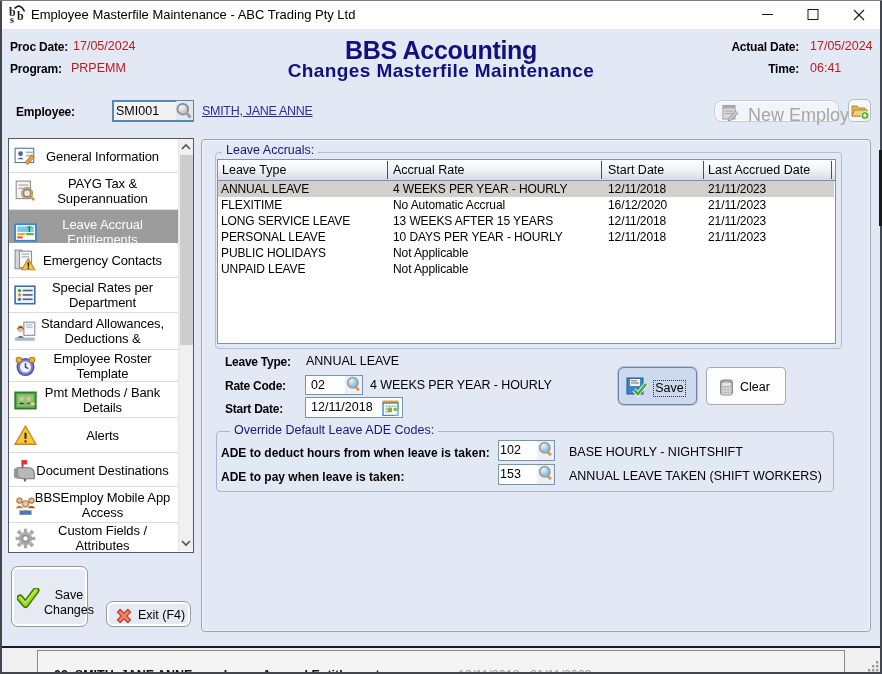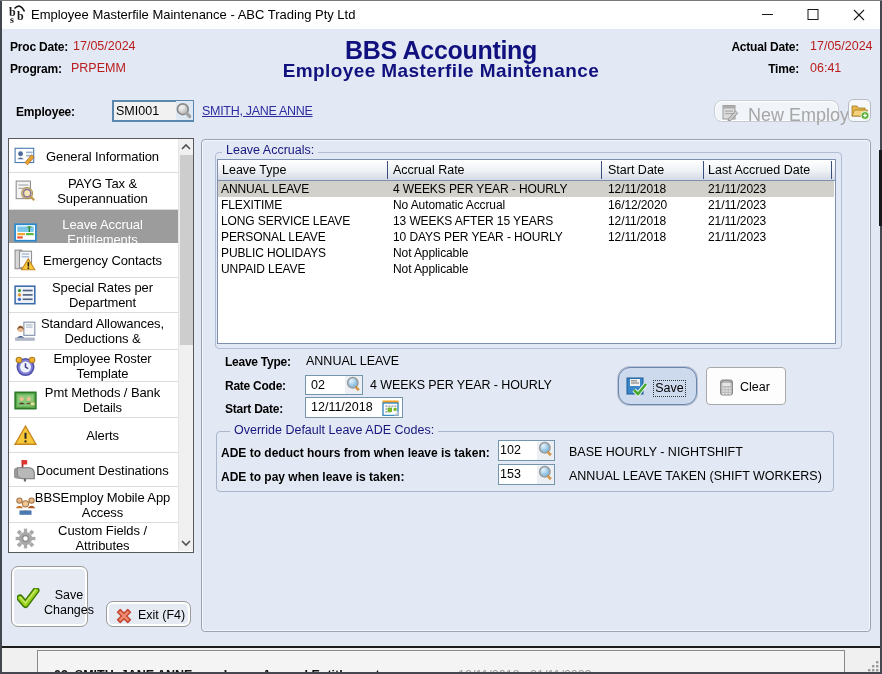--- a/index.html
+++ b/index.html
@@ -78,21 +78,21 @@
   <rect x="50" y="9.5" width="10" height="10" fill="none" stroke="#1a1a1a" stroke-width="1"></rect>
   <line x1="96" y1="10" x2="106" y2="20" stroke="#1a1a1a" stroke-width="1.1"></line>
   <line x1="106" y1="10" x2="96" y2="20" stroke="#1a1a1a" stroke-width="1.1"></line>
 </svg>
 
 <div class="abs hlabel" style="left:10px;top:40px">Proc Date:</div>
 <div class="abs hval" style="left:73px;top:39px">17/05/2024</div>
 <div class="abs hlabel" style="left:10px;top:62px">Program:</div>
 <div class="abs hval" style="left:71px;top:61px">PRPEMM</div>
 <div class="abs navy b" style="left:0;top:37px;width:882px;text-align:center;font-size:25px;line-height:26px;letter-spacing:-0.3px">BBS Accounting</div>
-<div class="abs navy b" style="left:0;top:61px;width:882px;text-align:center;font-size:19px;line-height:20px;letter-spacing:0.4px">Employee Masterfile Maintenance</div>
+<div class="abs navy b" style="left:0;top:61px;width:882px;text-align:center;font-size:19px;line-height:20px;letter-spacing:0.4px">Changes Masterfile Maintenance</div>
 <div class="abs hlabel" style="left:697px;top:40px;width:102px;text-align:right">Actual Date:</div>
 <div class="abs hval" style="left:810px;top:39px">17/05/2024</div>
 <div class="abs hlabel" style="left:697px;top:62px;width:102px;text-align:right">Time:</div>
 <div class="abs hval" style="left:810px;top:61px">06:41</div>
 
 <div class="abs hlabel" style="left:16px;top:105px">Employee:</div>
 <div class="abs" style="left:112px;top:100px;width:82px;height:22px;background:#f1f1f1;border:2px solid #5a87ad">
   <div style="position:absolute;right:-1px;top:-1px;width:17px;height:19px;background:#dde8f3"></div>
   <div style="position:absolute;left:2px;top:2px;font-size:12.5px">SMI001</div>
   <svg style="position:absolute;right:-1px;top:0px" width="18" height="18" viewBox="0 0 18 18">
@@ -374,21 +374,21 @@
           <rect x="12.4" y="8.2" width="2" height="1.7"></rect>
         <rect x="3.4" y="11" width="2" height="1.7"></rect>
           <rect x="6.4" y="11" width="2" height="1.7"></rect>
       </g>
       <rect x="5.6" y="7.6" width="4.4" height="4.4" fill="#76b82a"></rect>
       <rect x="11.6" y="7.9" width="3" height="3" fill="#76b82a"></rect>
       <path d="M12,15.5 L16.5,15.5 L16.5,11 Z" fill="#c9ccd1"></path>
     </svg>
   </div>
 
-  <div class="abs" style="left:416px;top:227px;width:79px;height:38px;background:#cdd9ec;border:1px solid #6a86ac;border-radius:12px;box-shadow:0 0 0 1px #b9c2d2">
+  <div class="abs" style="left:416px;top:227px;width:79px;height:38px;background:#cdd9ec;border:1px solid #6a86ac;border-radius:6px;box-shadow:0 0 0 1px #b9c2d2">
     <svg style="position:absolute;left:7px;top:9px" width="22" height="22" viewBox="0 0 22 22">
       <rect x="1" y="1" width="16" height="16" fill="#3a86c8" stroke="#1c5a94"></rect>
       <rect x="4" y="2" width="10" height="7" fill="#f0f0f0"></rect>
       <rect x="5" y="3.2" width="6" height="1.2" fill="#888"></rect>
       <rect x="5" y="5.4" width="8" height="1.2" fill="#888"></rect>
       <path d="M8,13 L12,17 L20,7" fill="none" stroke="#fff" stroke-width="4.4"></path>
       <path d="M8,13 L12,17 L20,7" fill="none" stroke="#46a82e" stroke-width="2.6"></path>
     </svg>
     <div style="position:absolute;left:34px;top:12px;width:33px;height:17px;border:1px dotted #333;text-align:center;font-size:12.5px">Save</div>
   </div>

